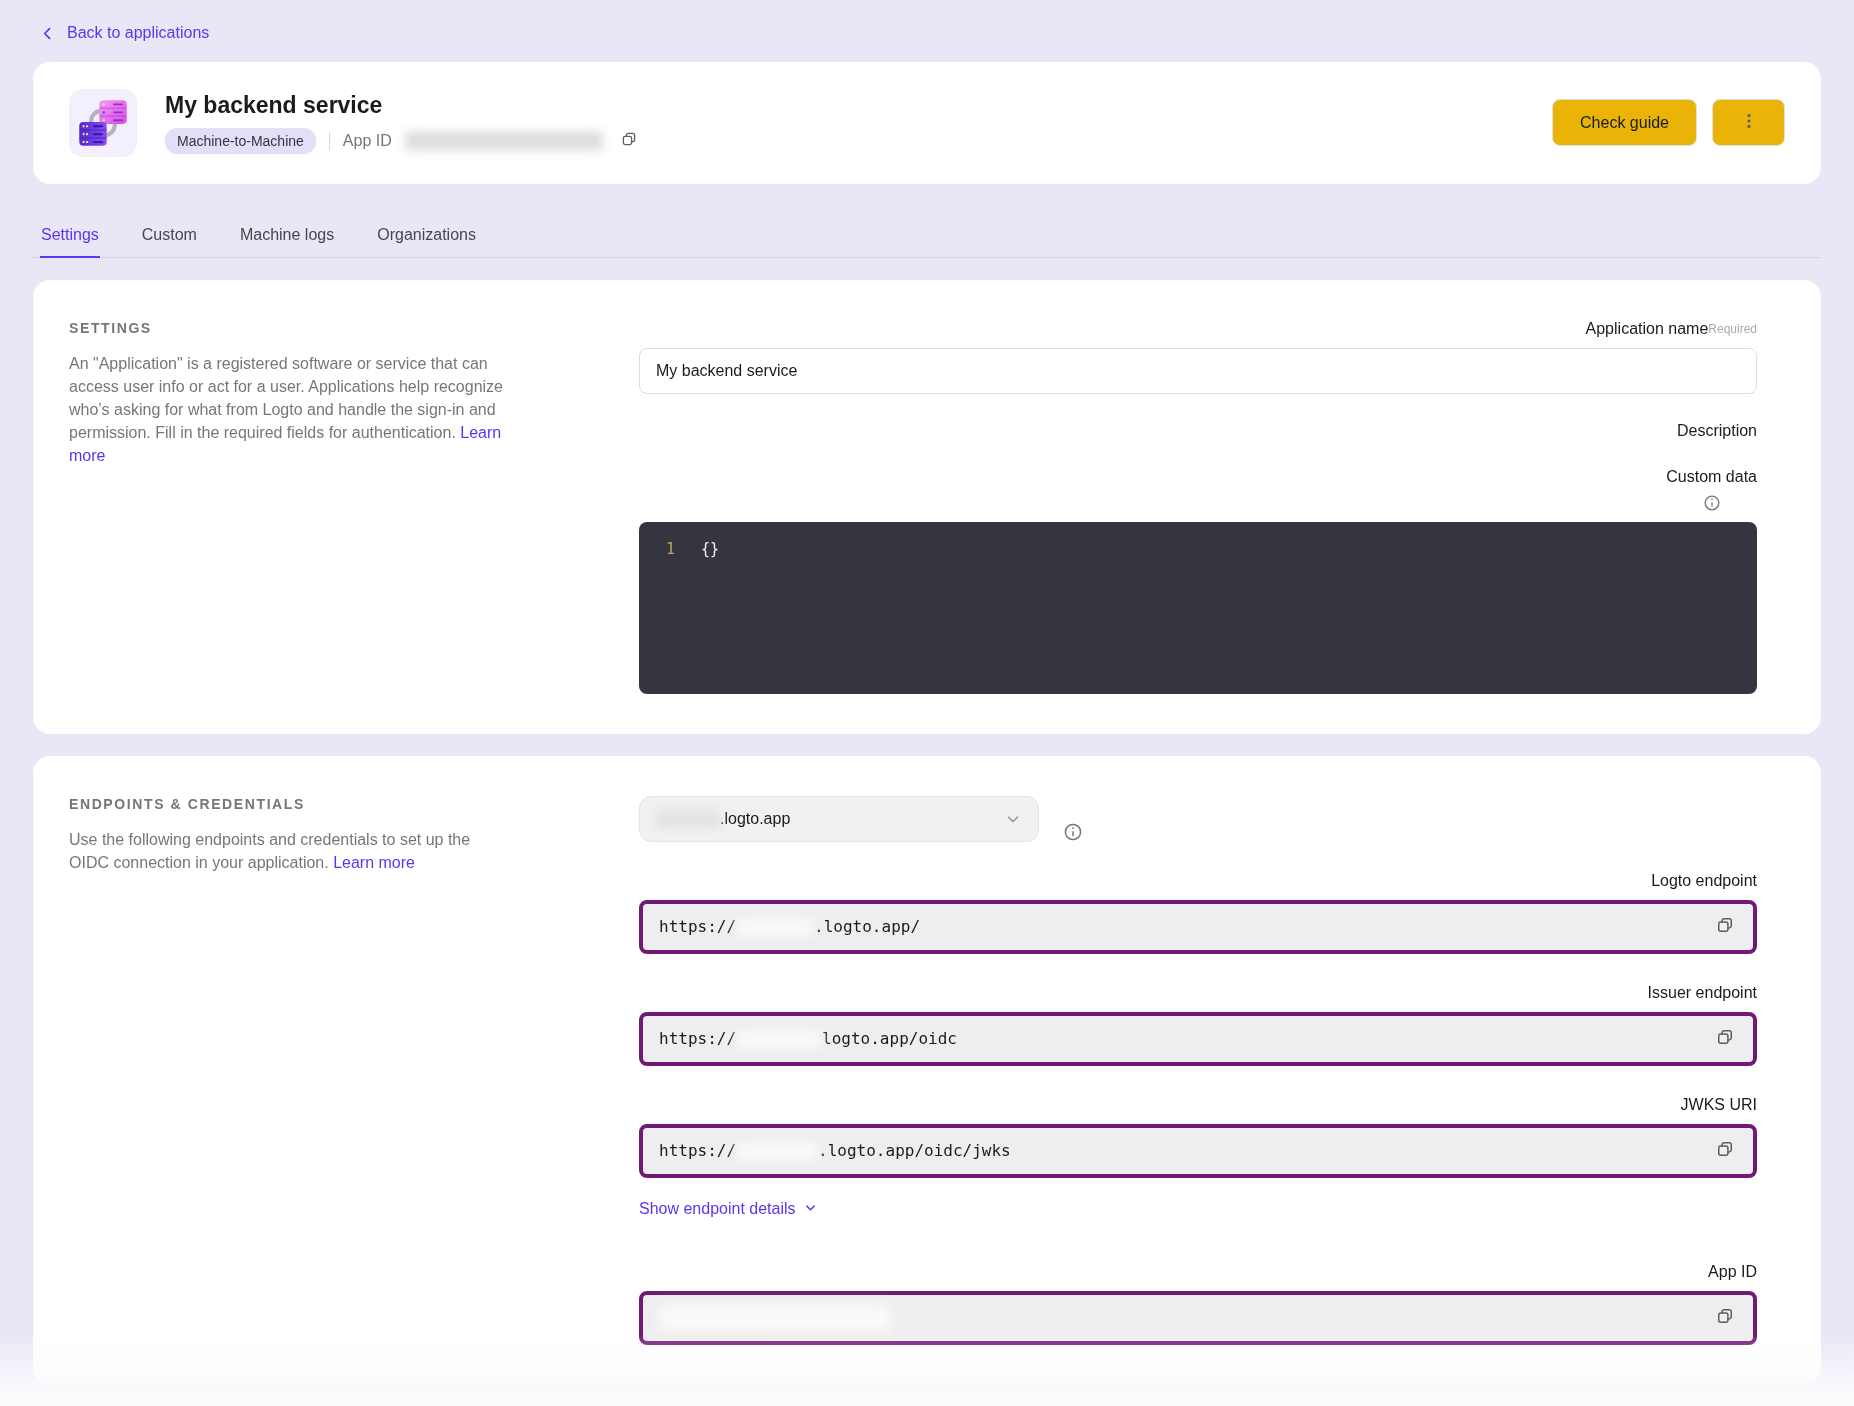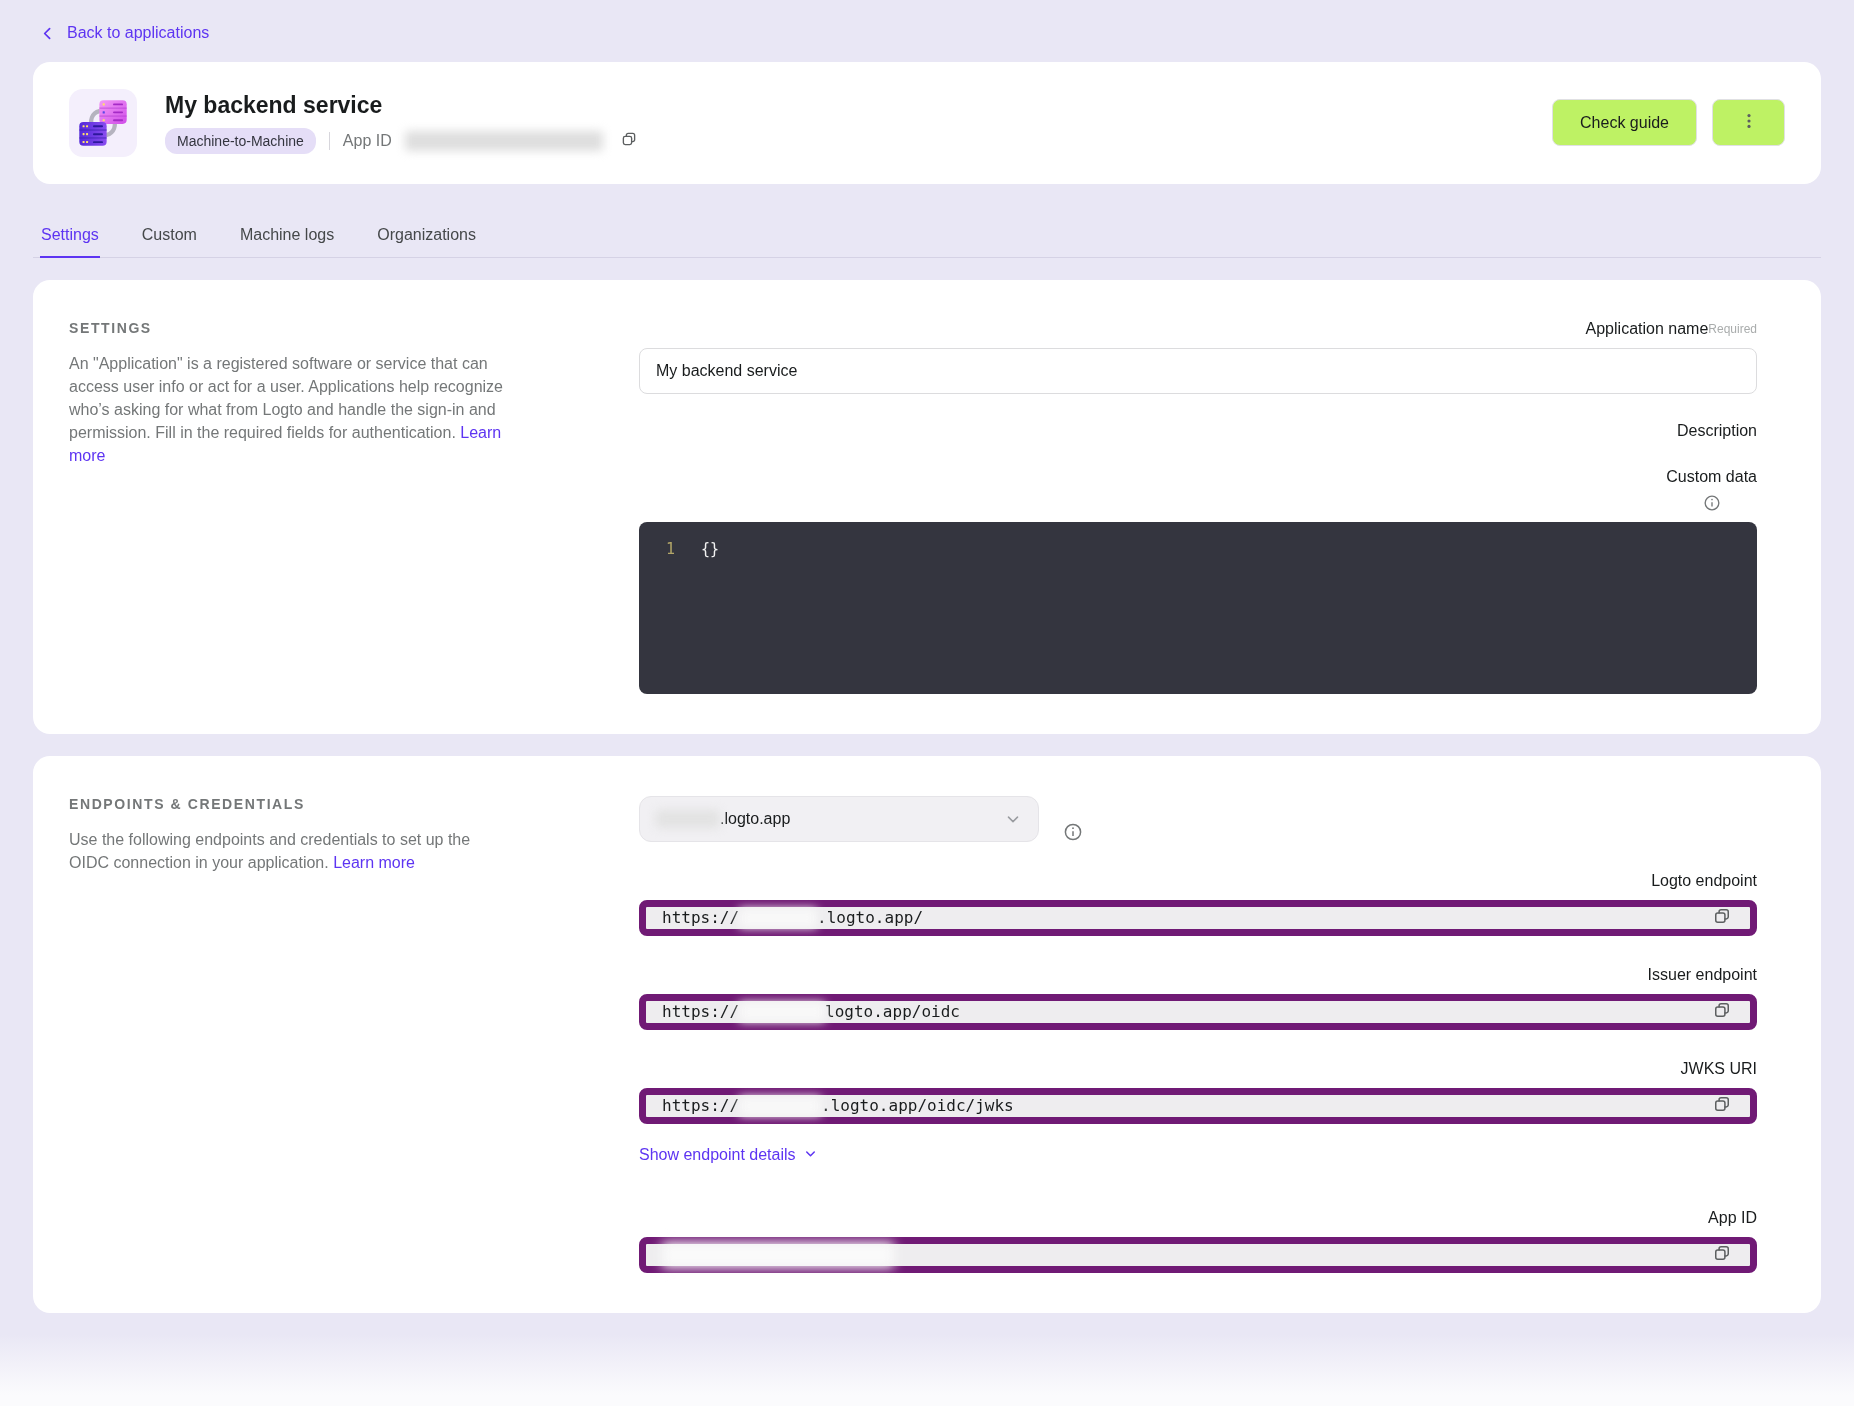--- a/index.html
+++ b/index.html
@@ -24,21 +24,21 @@
   .header-info { flex:1; min-width:0; }
   .app-title { font-size:23px; font-weight:700; color:#191c1d; }
   .meta-row { display:flex; align-items:center; gap:13px; margin-top:9px; }
   .type-badge { background:#e5def7; color:#34353f; font-size:14px; line-height:1;
     padding:6px 12px; border-radius:12px; white-space:nowrap; }
   .meta-sep { width:1px; height:18px; background:#d7d6dc; }
   .muted { color:#747778; }
   .appid-label { font-size:16px; }
   .blur { display:inline-block; background:#dedede; border-radius:3px; filter:blur(5px); }
   .header-actions { display:flex; gap:15px; flex:none; }
-  .btn { background:#bef264; border:1px solid #e0e0e3; border-radius:8px; height:47px;
+  .btn { background:#eab308; border:1px solid #e0e0e3; border-radius:8px; height:47px;
     display:inline-flex; align-items:center; justify-content:center; cursor:pointer;
     font-family:"Liberation Sans", sans-serif; color:#191c1d; }
   .btn-check-guide { padding:0 27px; font-size:16px; font-weight:500; }
   .btn-kebab { width:73px; color:#5c5f60; }
 
   
   .tabs { display:flex; gap:41px; margin-top:42px; padding:0 7px;
     border-bottom:1px solid rgba(120,115,160,.18); }
   .tab { font-size:16px; color:#45484a; padding:0 1px 12px; cursor:pointer;
     border-bottom:2px solid transparent; margin-bottom:-1px; }
@@ -76,21 +76,21 @@
 
   
   .select-row { display:flex; align-items:flex-end; gap:24px; }
   .domain-select { width:400px; height:46px; background:#f1f0f3; border:1px solid #e5e4e8;
     border-radius:12px; display:flex; align-items:center; padding:0 16px;
     font-size:16px; color:#191c1d; cursor:pointer; }
   .domain-select .chev { margin-left:auto; color:#9a9ca0; display:flex; }
   .info-btn { color:#747778; display:flex; cursor:pointer; background:none; border:none; }
 
   .endpoint-field { margin-top:30px; }
-  .readonly-field { height:36px; background:#eeedef; border:7px solid #701a75;
+  .readonly-field { height:54px; background:#eeedef; border:4px solid #701a75;
     border-radius:8px; display:flex; align-items:center; padding:0 16px;
     font-family:"DejaVu Sans Mono", monospace; font-size:16px; color:#191c1d; }
   .copy-btn { margin-left:auto; color:#5c5f60; display:flex; cursor:pointer;
     background:none; border:none; padding:2px; }
   .mono-blur { background:#f8f8f8; height:20px; filter:blur(5px); }
 
   .show-details { display:inline-flex; align-items:flex-start; gap:7px; margin-top:22px;
     color:#5d34f2; font-size:16px; font-weight:500; cursor:pointer; }
 
   .appid-group { margin-top:44px; }

